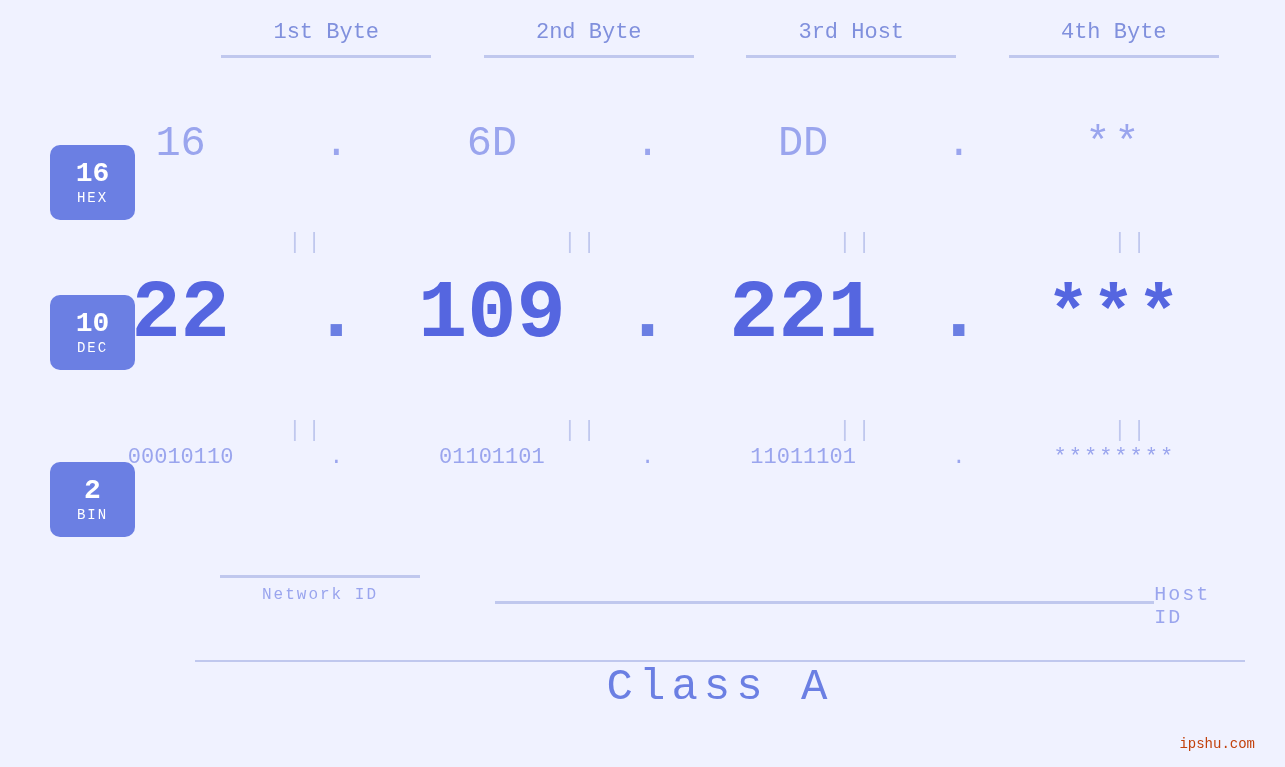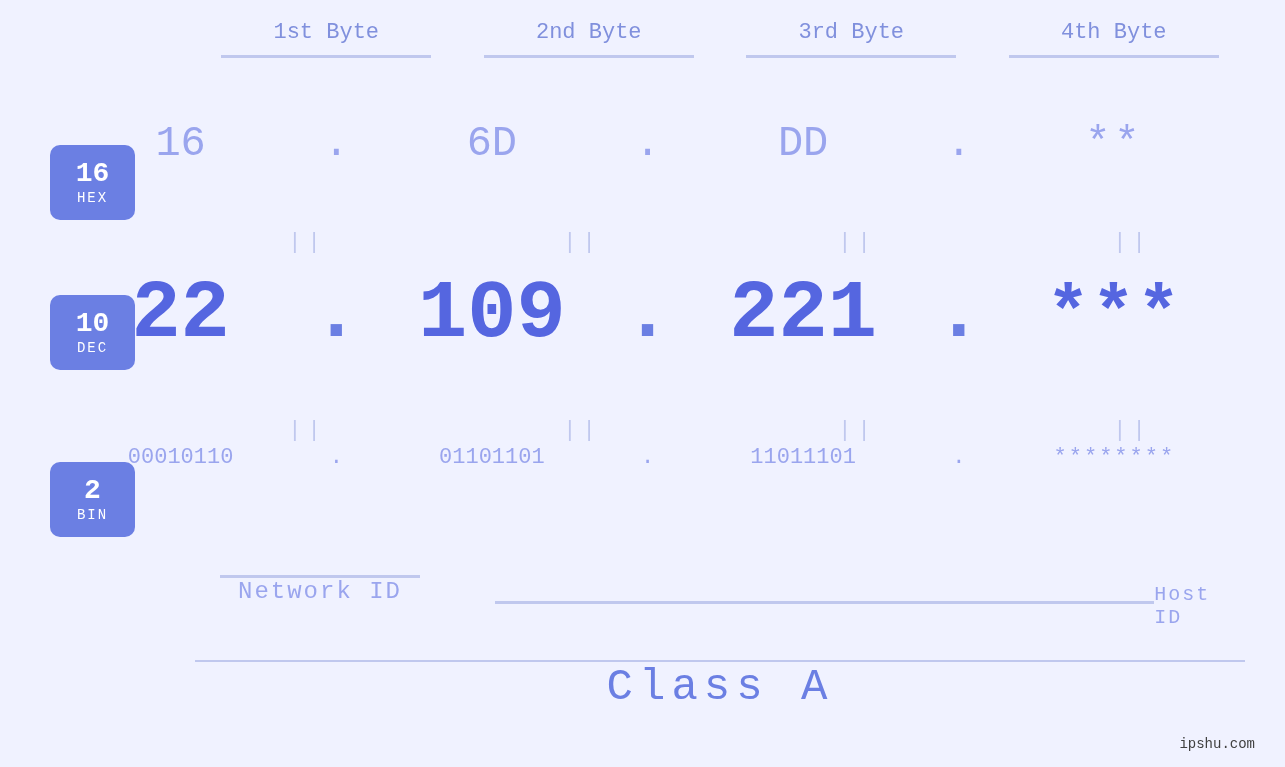--- a/index.html
+++ b/index.html
@@ -35,21 +35,21 @@
       font-size: 14px;
       letter-spacing: 2px;
       margin-top: 2px;
     }
 
     .watermark {
       position: absolute;
       bottom: 15px;
       right: 30px;
       font-size: 14px;
-      color: #404040;
+      color: #c2410c;
       font-family: 'Courier New', Courier, monospace;
     }
 
     
     .full-layout {
       width: 1285px;
       height: 767px;
       position: relative;
       background: #f0f2ff;
     }
@@ -183,21 +183,21 @@
   <div class="top-section">
     <div class="top-byte-col">
       <span class="top-byte-label">1st Byte</span>
       <div class="top-bracket"></div>
     </div>
     <div class="top-byte-col">
       <span class="top-byte-label">2nd Byte</span>
       <div class="top-bracket"></div>
     </div>
     <div class="top-byte-col">
-      <span class="top-byte-label">3rd Byte</span>
+      <span class="top-byte-label">3rd Host</span>
       <div class="top-bracket"></div>
     </div>
     <div class="top-byte-col">
       <span class="top-byte-label">4th Byte</span>
       <div class="top-bracket"></div>
     </div>
   </div>
 
   <div class="badge-hex base-badge">
     <span class="base-number">16</span>
@@ -319,21 +319,21 @@
     </div>
     <div class="col-cell">
       <span style="font-size:22px;color:#9aa5ee;letter-spacing:2px;">********</span>
     </div>
   </div>
 
   <div class="row-bottom-brackets">
 
     <div style="flex:1;display:flex;flex-direction:column;align-items:center;">
       <div style="width:80%;height:3px;background:#c0c8ee;"></div>
-      <span style="font-size:24px;color:#9aa5ee;font-family:'Courier New',monospace;letter-spacing:2px;">Network ID</span>
+      <span style="font-size:16px;color:#9aa5ee;margin-top:8px;font-family:'Courier New',monospace;letter-spacing:2px;">Network ID</span>
     </div>
     <div style="width:50px;flex-shrink:0;"></div>
 
     <div style="flex:3;display:flex;flex-direction:row;align-items:center;">
       <div style="width:95%;height:3px;background:#c0c8ee;"></div>
       <span style="font-size:20px;color:#9aa5ee;margin-top:8px;font-family:'Courier New',monospace;letter-spacing:2px;">Host ID</span>
     </div>
   </div>
 
   <div class="row-class">

